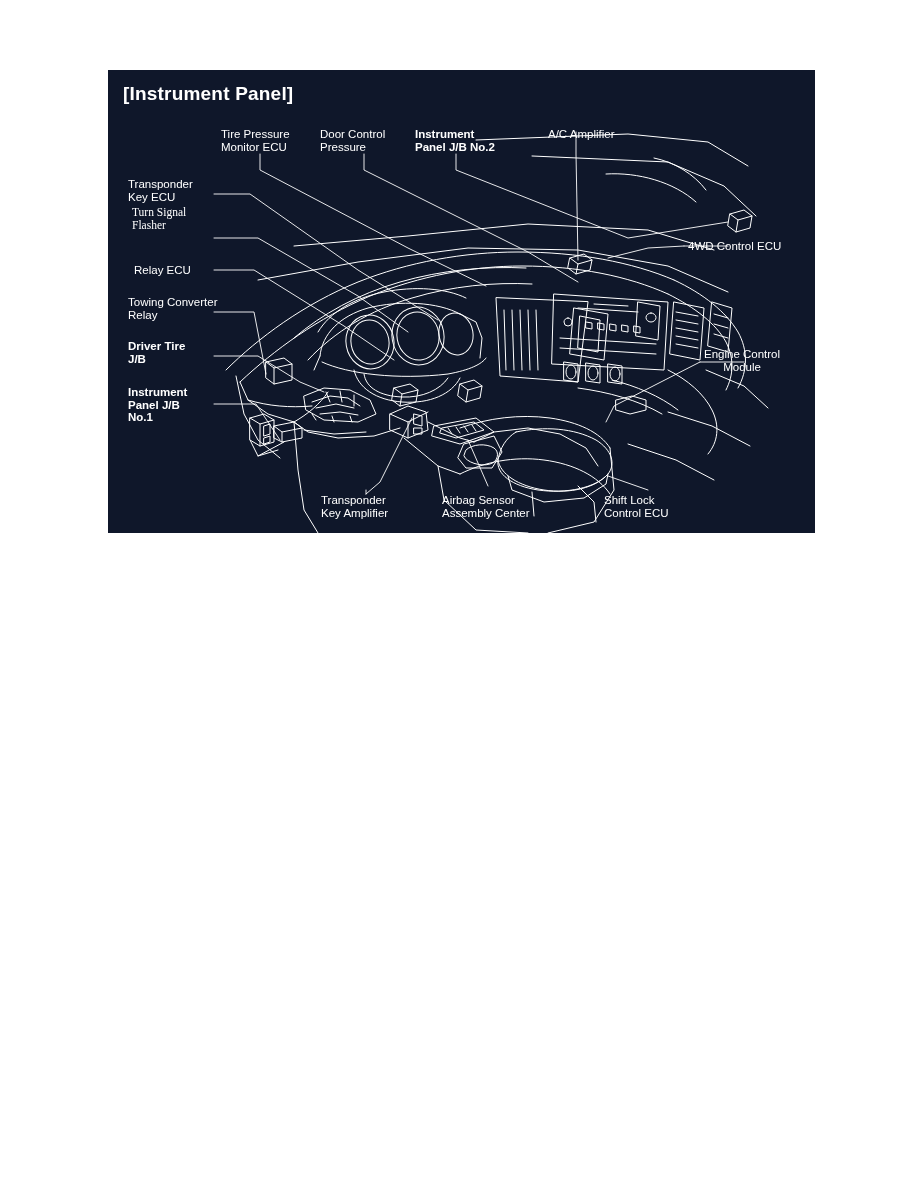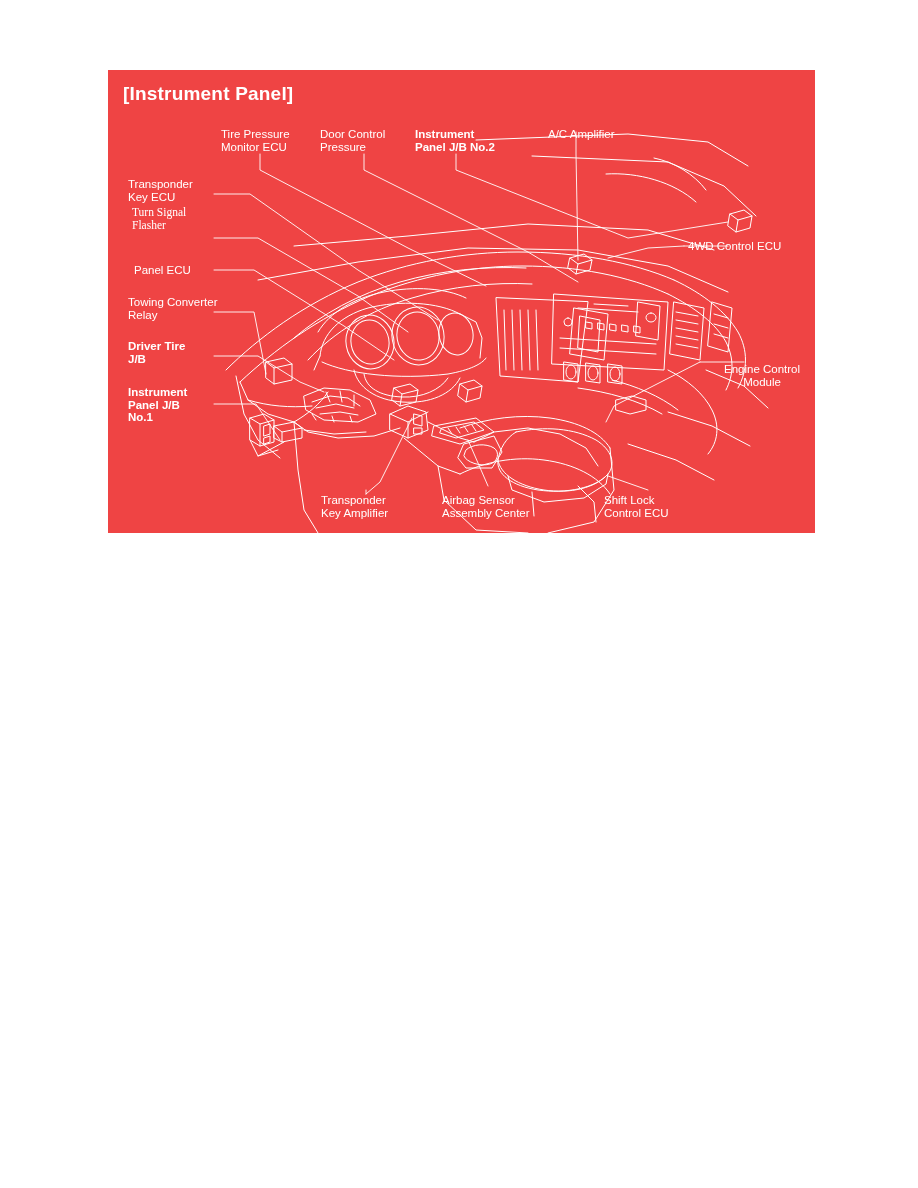--- a/index.html
+++ b/index.html
@@ -19,21 +19,21 @@
     background: #ffffff;
   }
 
   
   #figure-panel {
     position: absolute;
     left: 108px;
     top: 70px;
     width: 707px;
     height: 463px;
-    background: #ef4444;
+    background: #0f172a;
     overflow: hidden;
   }
 
   #figure-title {
     position: absolute;
     left: 15px;
     top: 13px;
     color: #ffffff;
     font-family: "Liberation Sans", sans-serif;
     font-weight: bold;
@@ -295,35 +295,35 @@
 Panel J/B No.2</div>
 
     <div class="callout" style="left:440px; top:58px;">A/C Amplifier</div>
 
     <div class="callout" style="left:20px; top:108px;">Transponder
 Key ECU</div>
 
     <div class="callout" style="left:24px; top:136px;font-family:Liberation Serif, serif;">Turn Signal
 Flasher</div>
 
-    <div class="callout" style="left:26px; top:194px;">Panel ECU</div>
+    <div class="callout" style="left:26px; top:194px;">Relay ECU</div>
 
     <div class="callout" style="left:20px; top:226px;">Towing Converter
 Relay</div>
 
     <div class="callout bold" style="left:20px; top:270px;">Driver Tire
 J/B</div>
 
     <div class="callout bold" style="left:20px; top:316px;">Instrument
 Panel J/B
 No.1</div>
 
     <div class="callout right" style="left:580px; top:170px;">4WD Control ECU</div>
 
-    <div class="callout right" style="left:616px; top:278px;margin-top:15px;">Engine Control
+    <div class="callout right" style="left:596px; top:278px;">Engine Control
 Module</div>
 
     <div class="callout" style="left:213px; top:424px;">Transponder
 Key Amplifier</div>
 
     <div class="callout" style="left:334px; top:424px;">Airbag Sensor
 Assembly Center</div>
 
     <div class="callout" style="left:496px; top:424px;">Shift Lock
 Control ECU</div>

